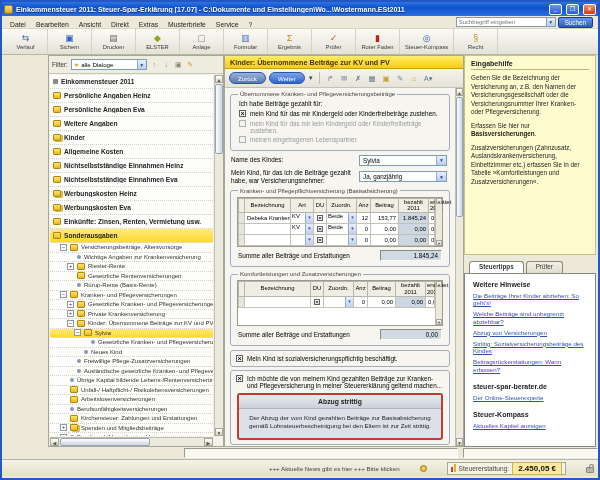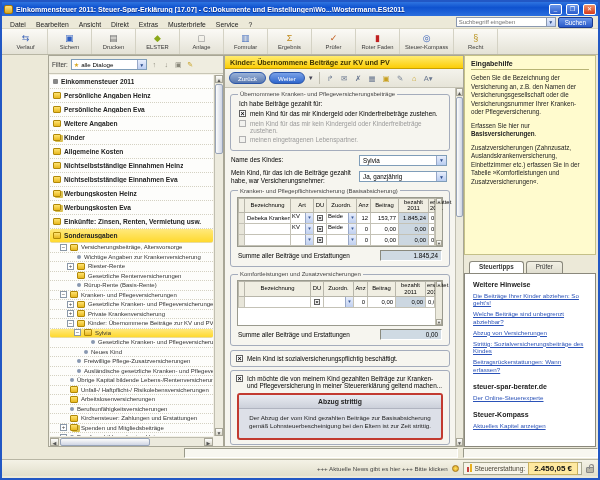--- a/index.html
+++ b/index.html
@@ -122,21 +122,21 @@
   .tabsrow{position:absolute;top:206px;left:0;right:0;height:13px;display:flex;gap:2px;padding-left:5px;}
   .tab{border:1px solid #8a887c;border-bottom:none;border-radius:3px 3px 0 0;padding:1px 9px 0;font-size:6.3px;background:linear-gradient(#f2f0e4,#dedcce);color:#333;}
   .tab.active{background:#fff;font-weight:bold;}
   .tipspanel{position:absolute;top:218px;left:0;right:0;bottom:0;background:#fff;border:1px solid #8a887c;padding:7px 8px;overflow:hidden;}
   .tipshead{font-weight:bold;font-size:7px;margin:4px 0 4px;color:#222;}
   .tipspanel a{display:block;font-size:6.2px;color:#2a52b8;text-decoration:underline;margin:3.5px 0;line-height:1.2;}
 
   
   .panelsrow{position:absolute;top:445px;left:0;right:0;height:12px;background:#ece9d8;}
   .spanel{position:absolute;top:1px;height:10px;background:#f8f7f0;border:1px solid;border-color:#9a9a8a #fff #fff #9a9a8a;}
-  .statusbar{position:absolute;top:457px;left:0;right:0;height:17px;background:linear-gradient(#f4f2e6,#e2dfcc);border-top:1px solid #b8b6a4;display:flex;align-items:center;padding:4px 4px;gap:4px;}
+  .statusbar{position:absolute;top:457px;left:0;right:0;height:17px;background:linear-gradient(#f4f2e6,#e2dfcc);border-top:1px solid #b8b6a4;display:flex;align-items:center;padding:4px 4px;gap:20px;}
   .news{margin-left:auto;font-size:6.2px;color:#444;}
   .bell{width:7px;height:7px;border-radius:50%;background:radial-gradient(#ffe060,#d8a020);border:1px solid #a87818;}
   .refund{border:1px solid #a8a890;background:#f6f4e8;display:flex;align-items:center;padding:1px 3px;gap:3px;height:13px;}
   .chart{display:flex;align-items:flex-end;gap:1px;height:8px;}
   .chart .b1{width:2px;height:5px;background:#c84040;}
   .chart .b2{width:2px;height:8px;background:#e8b020;}
   .reflabel{font-size:6.6px;color:#4a4436;}
   .refvalue{background:#ffe9a0;border:1px solid #c8b060;font-weight:bold;padding:0 5px;font-size:8px;color:#111;line-height:11px;}
   .lock{width:8px;height:6px;background:#b8b6a8;border:1px solid #888;border-radius:1px;position:relative;margin-top:4px;}
   .lock::before{content:"";position:absolute;top:-4px;left:1.5px;width:3px;height:4px;border:1px solid #888;border-bottom:none;border-radius:3px 3px 0 0;}

